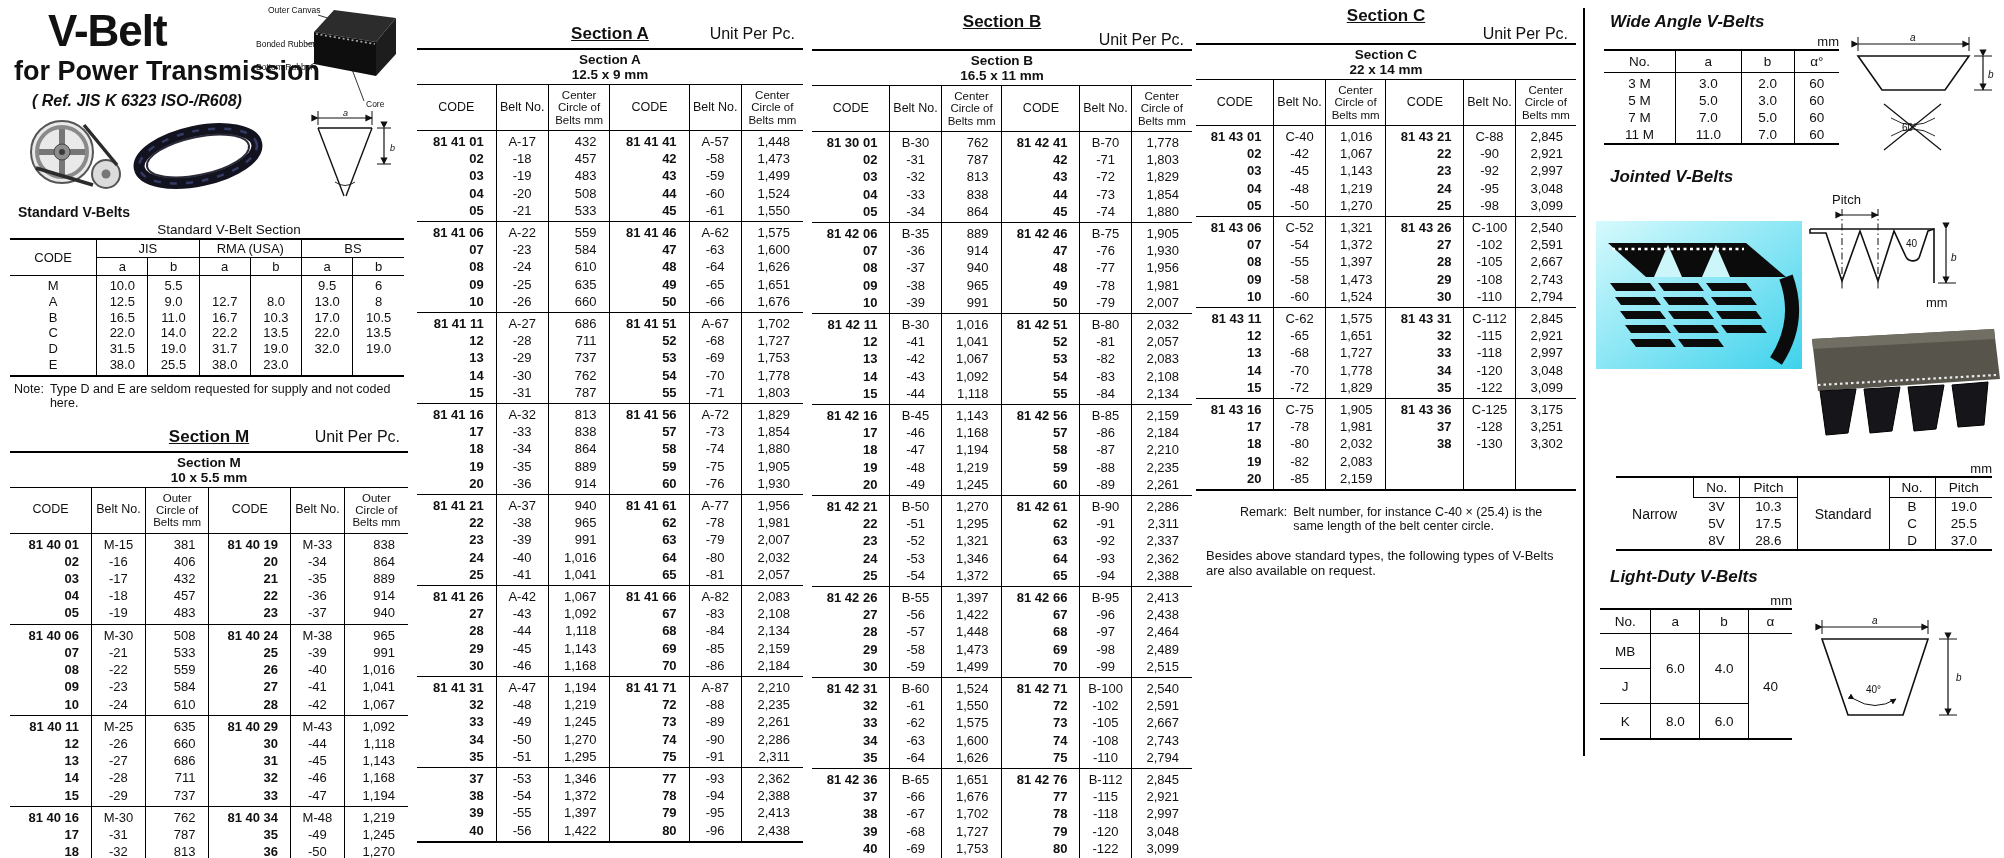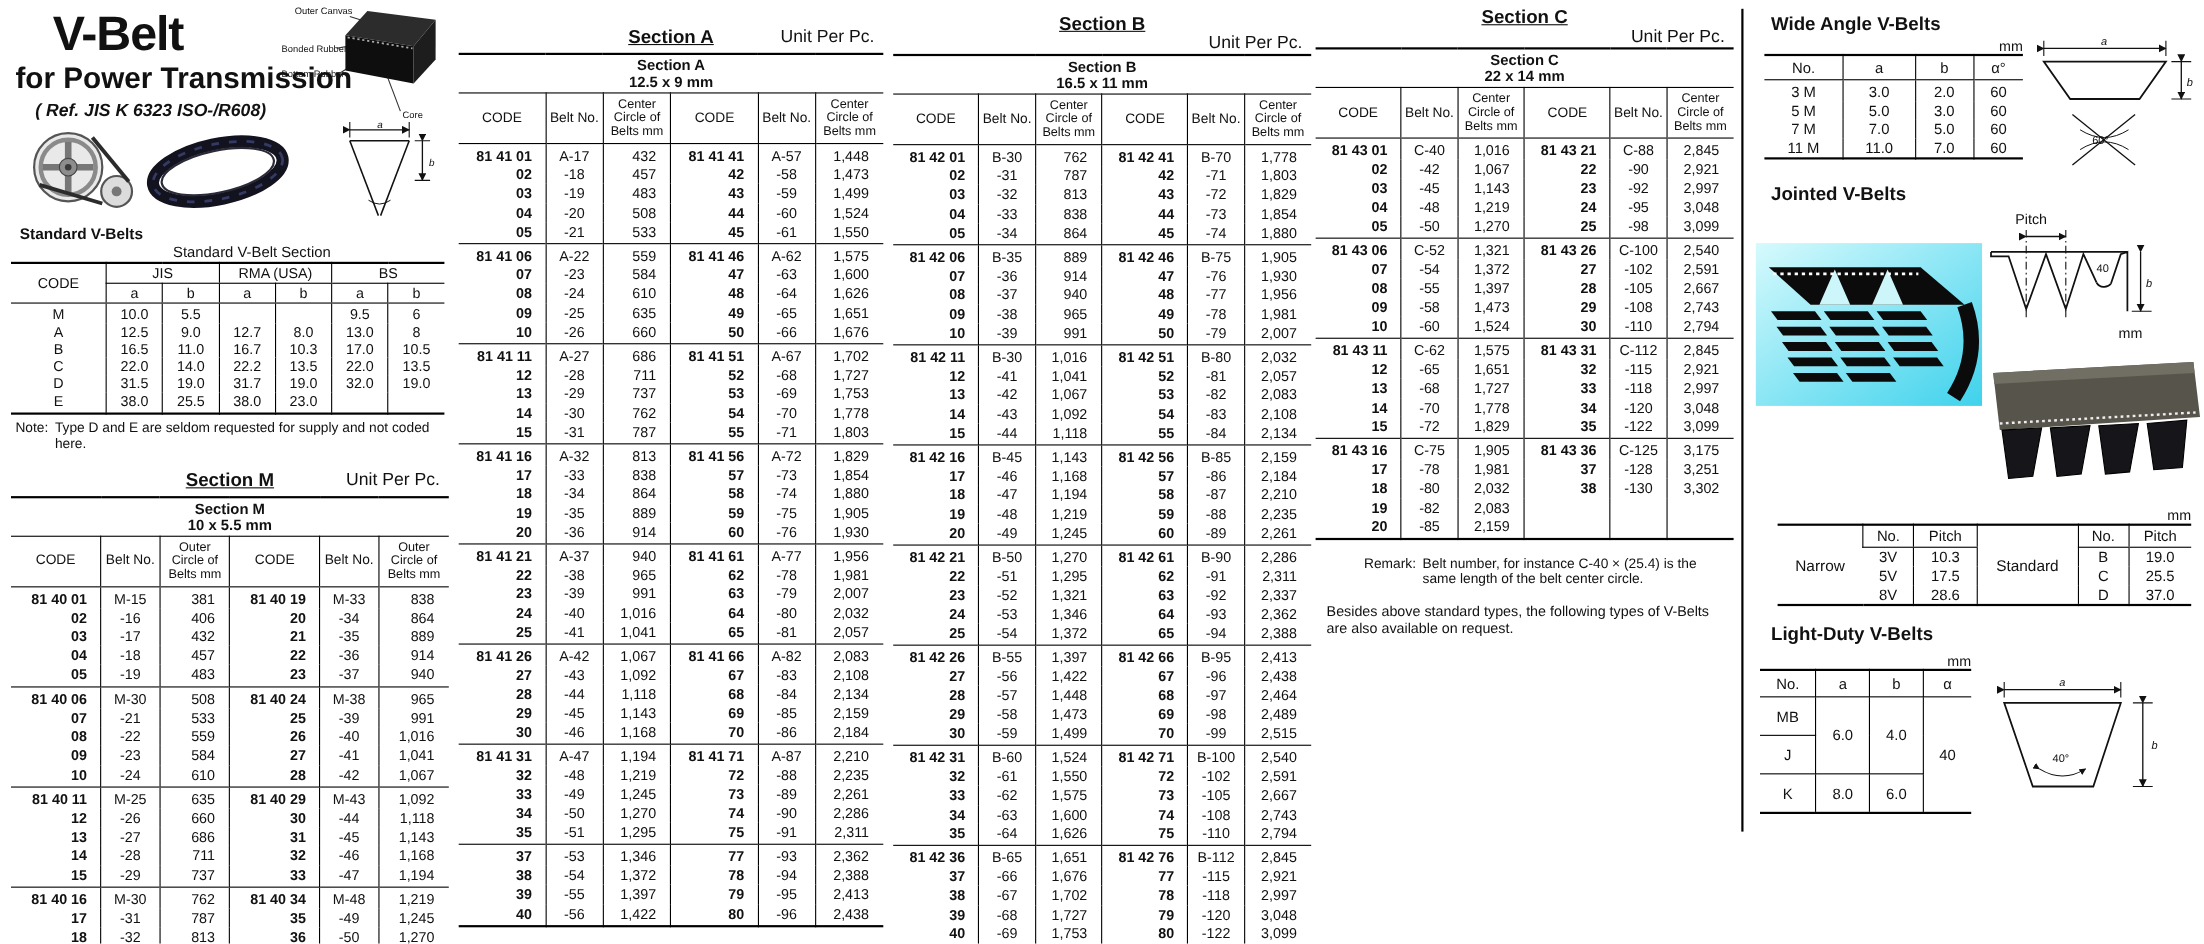--- a/index.html
+++ b/index.html
@@ -49,21 +49,21 @@
   .sec tbody td{font-size:13px;line-height:15.2px;}
   .sec tbody tr:first-child td{padding-top:3px;}
   .sec tbody tr:last-child td{padding-bottom:3px;}
   .sec td.c{text-align:right;padding-right:12px;font-weight:bold;white-space:pre;}
   .sec td.n{text-align:center;}
   .sec td.v{text-align:right;padding-right:13px;}
 
   .besides{font-size:13px;line-height:15.5px;margin:14px 6px 0 10px;}
 
   
-  .rtitle{font-size:17px;font-weight:bold;margin:0 0 2px 16px;}
+  .rtitle{font-size:17px;font-weight:bold;font-style:italic;margin:0 0 2px 16px;}
   .mmlabel{font-size:13px;text-align:right;}
 
   table.wide{border-collapse:collapse;border-top:2px solid #000;border-bottom:2px solid #000;}
   .wide th,.wide td{border-left:1.5px solid #000;font-size:13.5px;text-align:center;padding:1px 4px;}
   .wide th:first-child,.wide td:first-child{border-left:none;}
   .wide th{font-weight:normal;border-bottom:1.5px solid #000;padding:3px 4px;}
   .wide tbody tr:first-child td{padding-top:3px;}
 
   table.pitch{border-collapse:collapse;border-top:2px solid #000;border-bottom:2px solid #000;}
   .pitch th,.pitch td{border-left:1.5px solid #000;font-size:13.5px;text-align:center;padding:1px 6px;}
@@ -817,21 +817,21 @@
             <th class="">CODE</th>
             <th class="">Belt No.</th>
             <th class="thr">Center Circle of Belts mm</th>
             <th class="">CODE</th>
             <th class="">Belt No.</th>
             <th class="thr">Center Circle of Belts mm</th>
           </tr>
         </thead>
         <tbody>
           <tr>
-            <td class="c">81 42 01</td>
+            <td class="c">81 30 01</td>
             <td class="n">B-30</td>
             <td class="v">762</td>
             <td class="c">81 42 41</td>
             <td class="n">B-70</td>
             <td class="v">1,778</td>
           </tr>
           <tr>
             <td class="c">02</td>
             <td class="n">-31</td>
             <td class="v">787</td>

